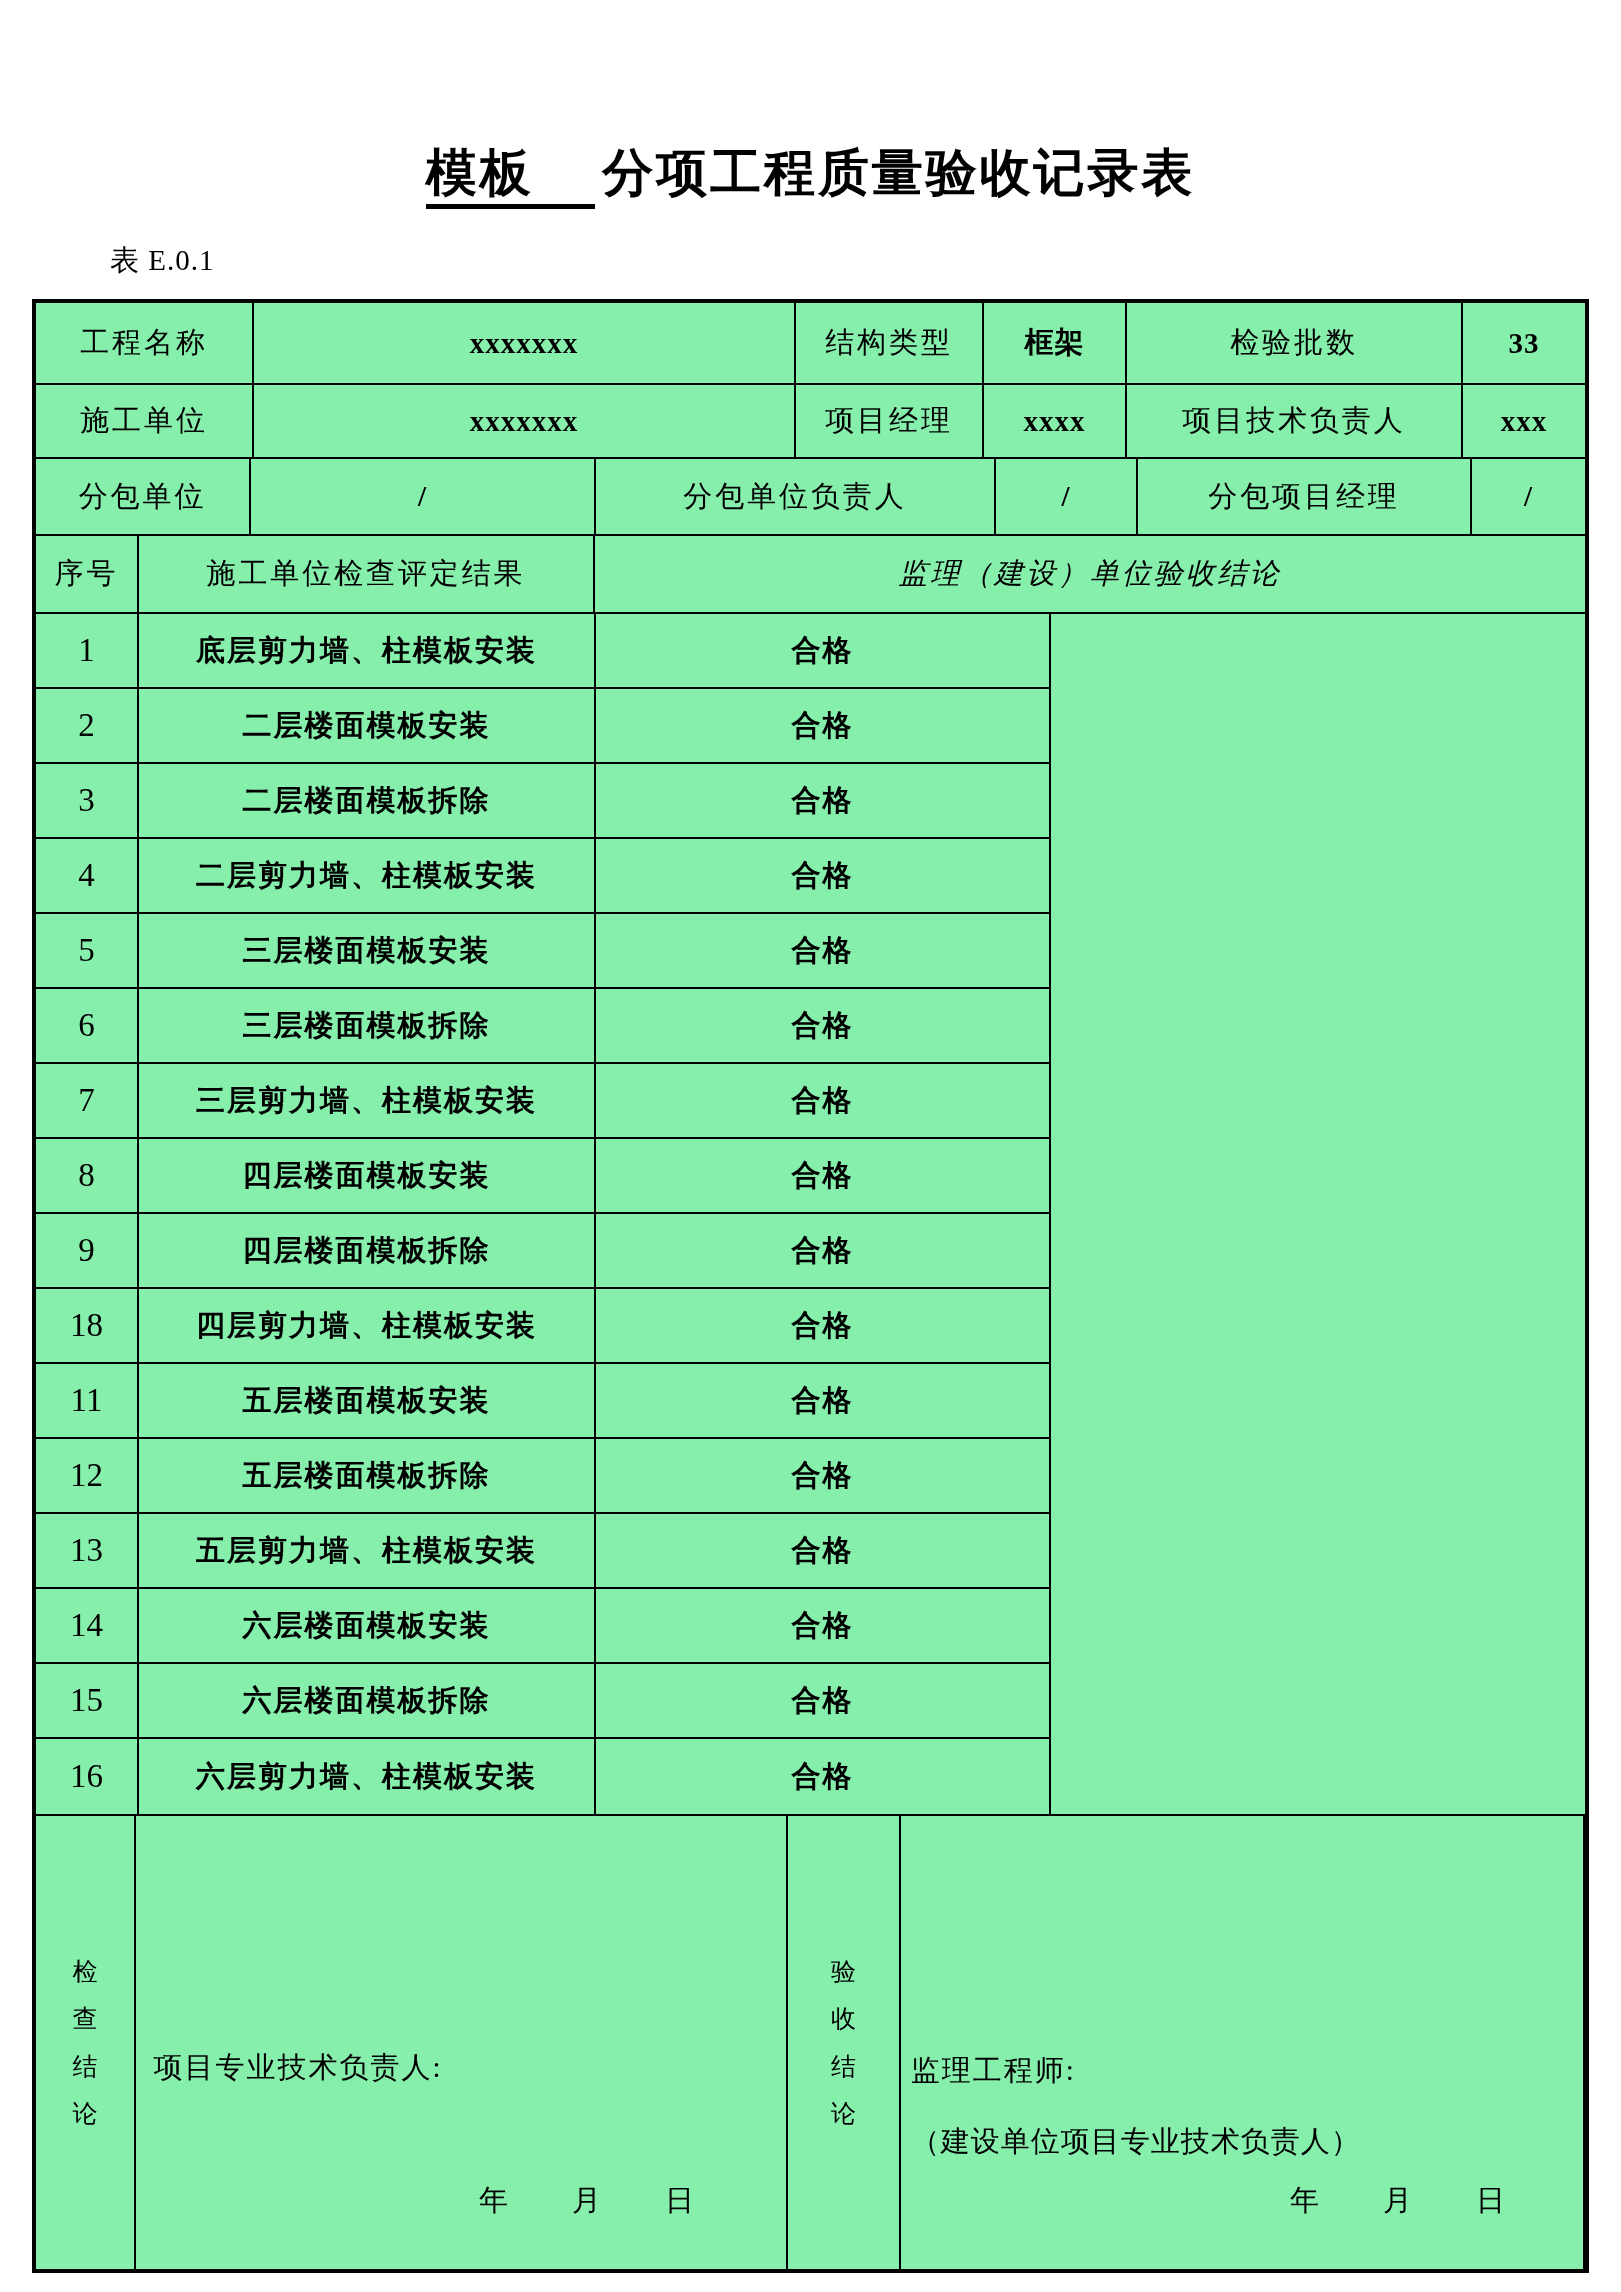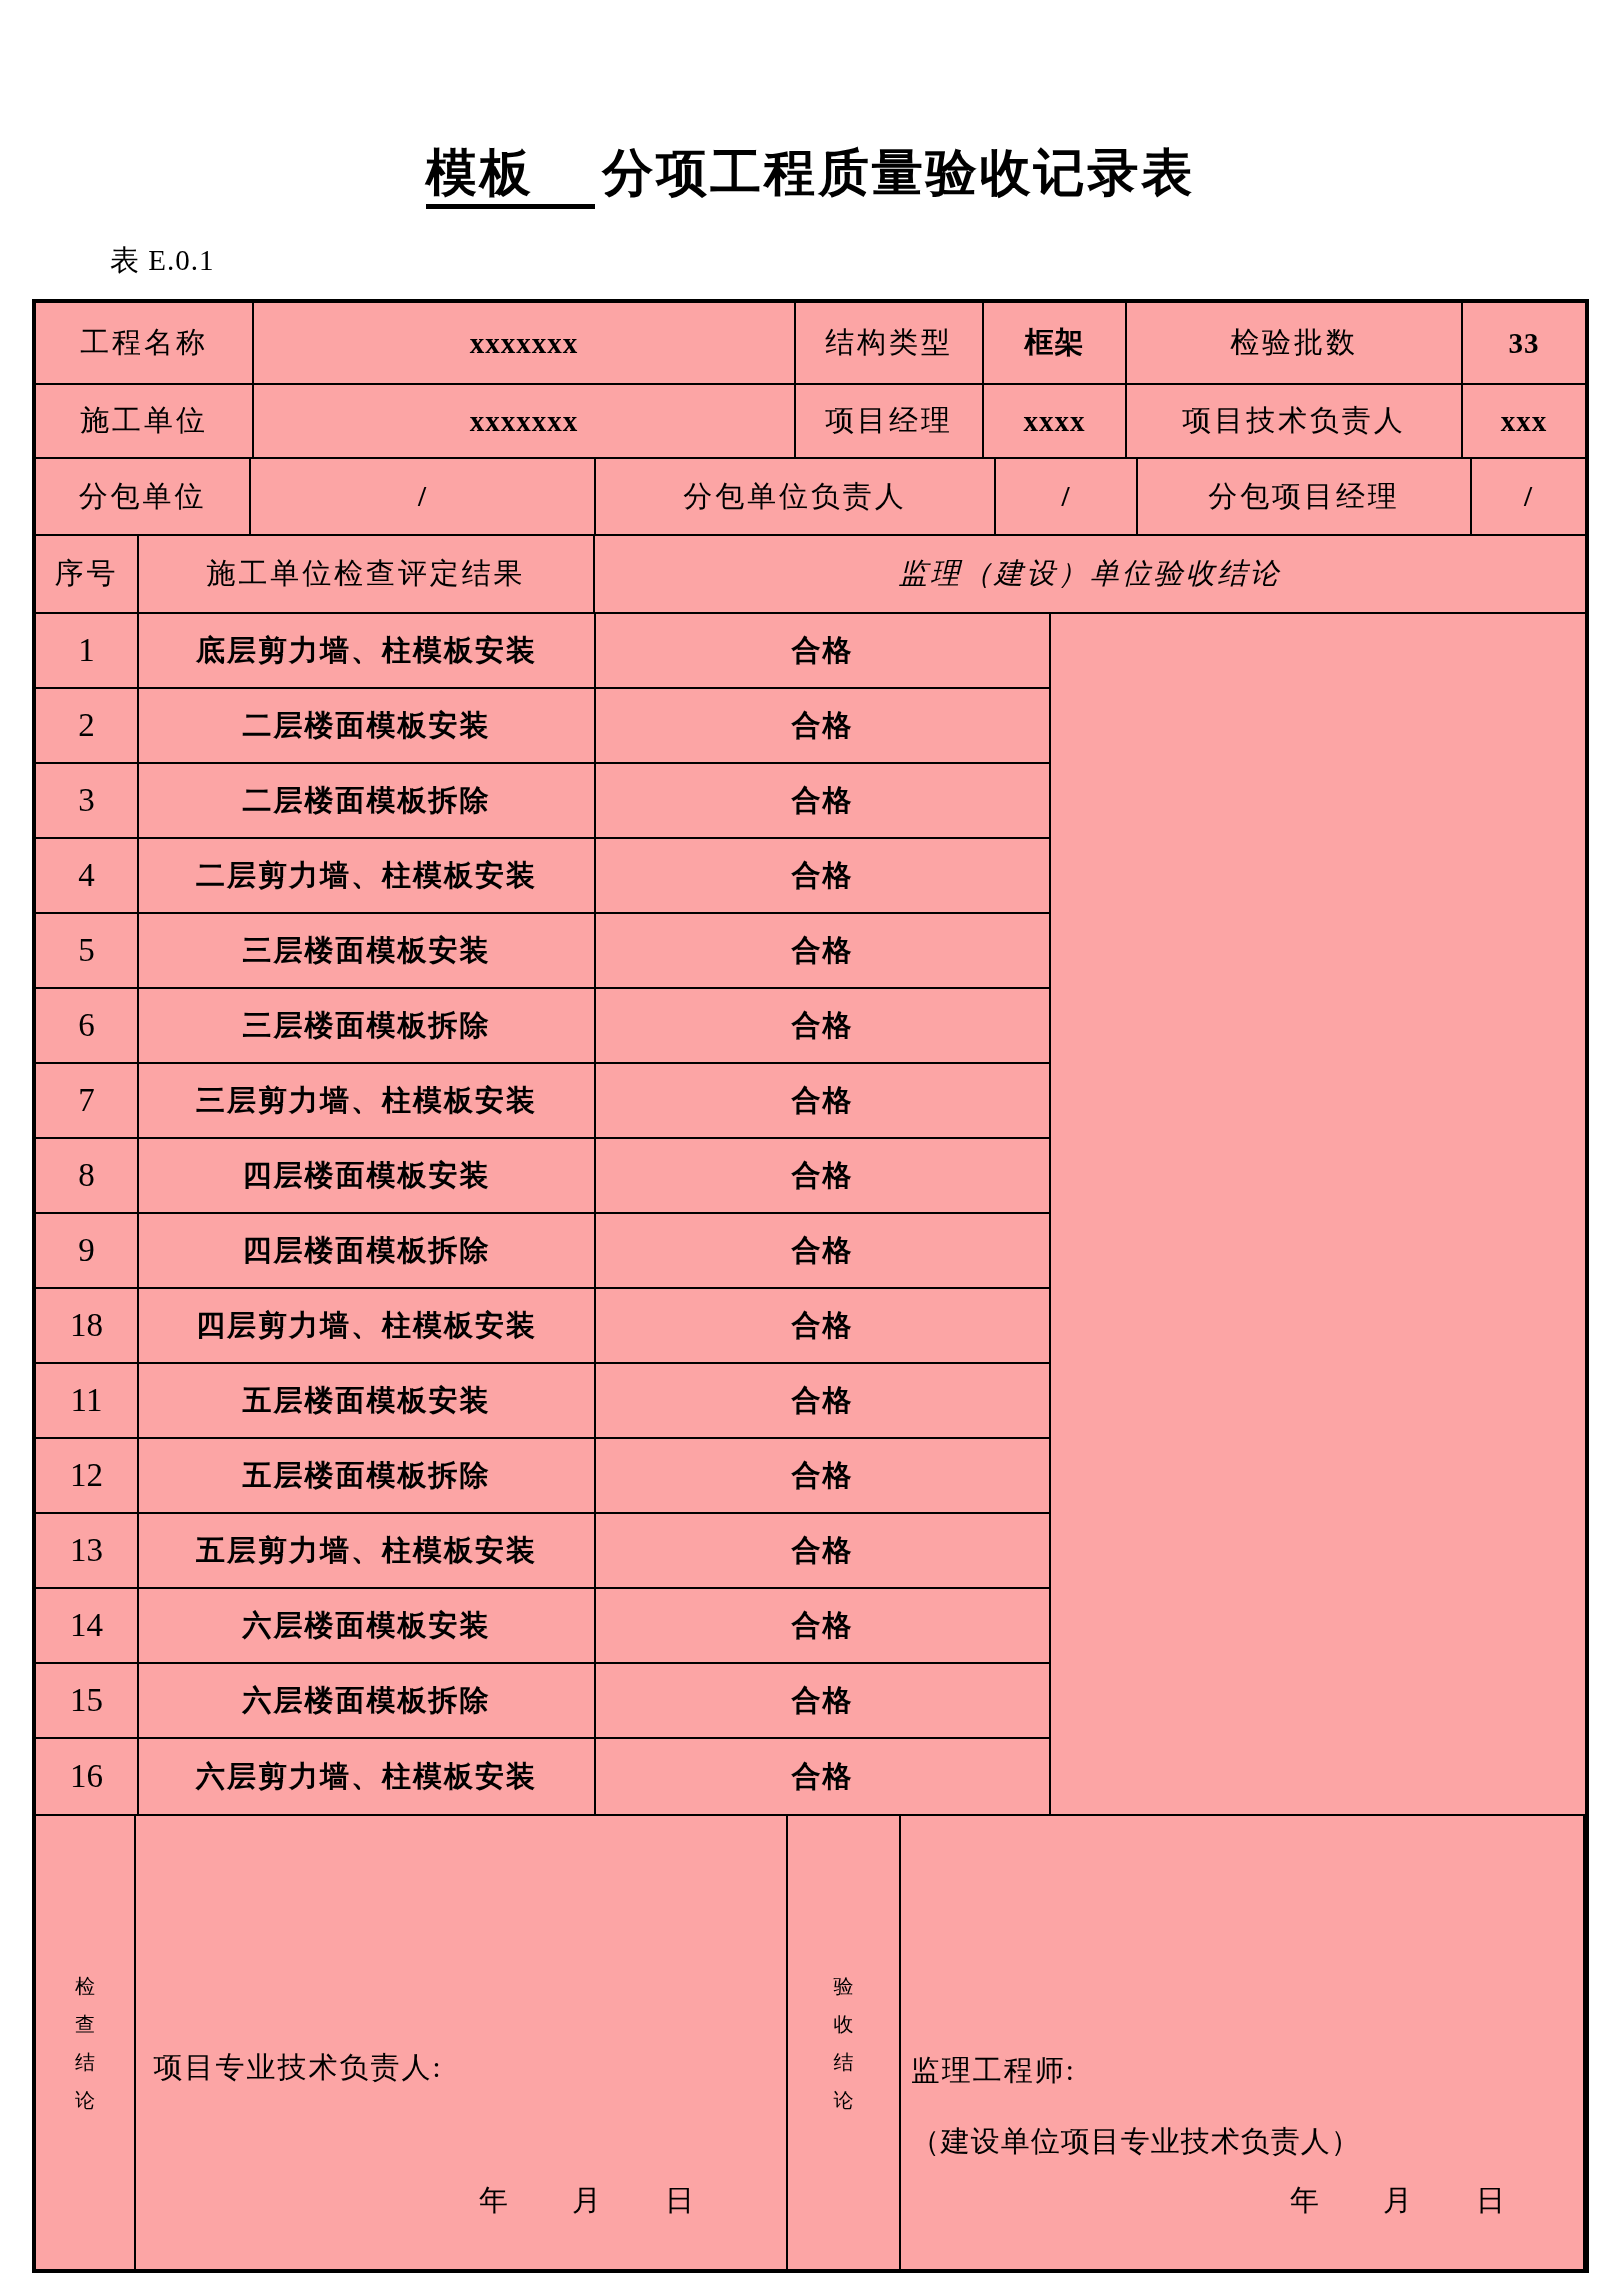--- a/index.html
+++ b/index.html
@@ -24,21 +24,21 @@
   .table-label{
     position:absolute;left:110px;top:241px;
     font-size:29px;letter-spacing:1px;
   }
   
   .tbl{
     position:absolute;left:32px;top:299px;
     width:1557px;
     border:4.9px solid #000;
     box-sizing:border-box;
-    background:#fca5a5;
+    background:#86efac;
   }
   .tbl *{box-sizing:border-box;}
   .row{display:flex;border-bottom:2px solid #000;align-items:stretch;}
   .cell{
     display:flex;align-items:center;justify-content:center;
     border-right:2px solid #000;
     font-size:29px;text-align:center;
     overflow:hidden;
   }
   .cell.last{border-right:none;}
@@ -69,21 +69,21 @@
   .rC{display:flex;height:455px;border-top:2px solid #000;border-bottom:none;}
   .c1{width:100px;}
   .c2{width:652px;}
   .c3{width:113px;}
   .c4{flex:1;border-right:none;}
   .vcell{
     display:flex;align-items:center;justify-content:center;
     border-right:2px solid #000;
   }
   .vtext{
-    width:33px;font-size:20px;line-height:1.9;
+    width:33px;font-size:25px;line-height:1.9;
     word-break:break-all;text-align:center;
   }
   .sigcell{position:relative;border-right:2px solid #000;font-size:29px;}
   .sig-line{position:absolute;left:17.6px;top:232px;letter-spacing:2px;white-space:nowrap;}
   .sig-line.r{left:9.8px;top:235px;}
   .note-line{position:absolute;left:9.8px;top:306px;letter-spacing:1px;white-space:nowrap;}
   .date-line{position:absolute;right:90px;top:365px;letter-spacing:2px;white-space:nowrap;}
   .date-line.r{right:76px;}
 </style>
 </head>

